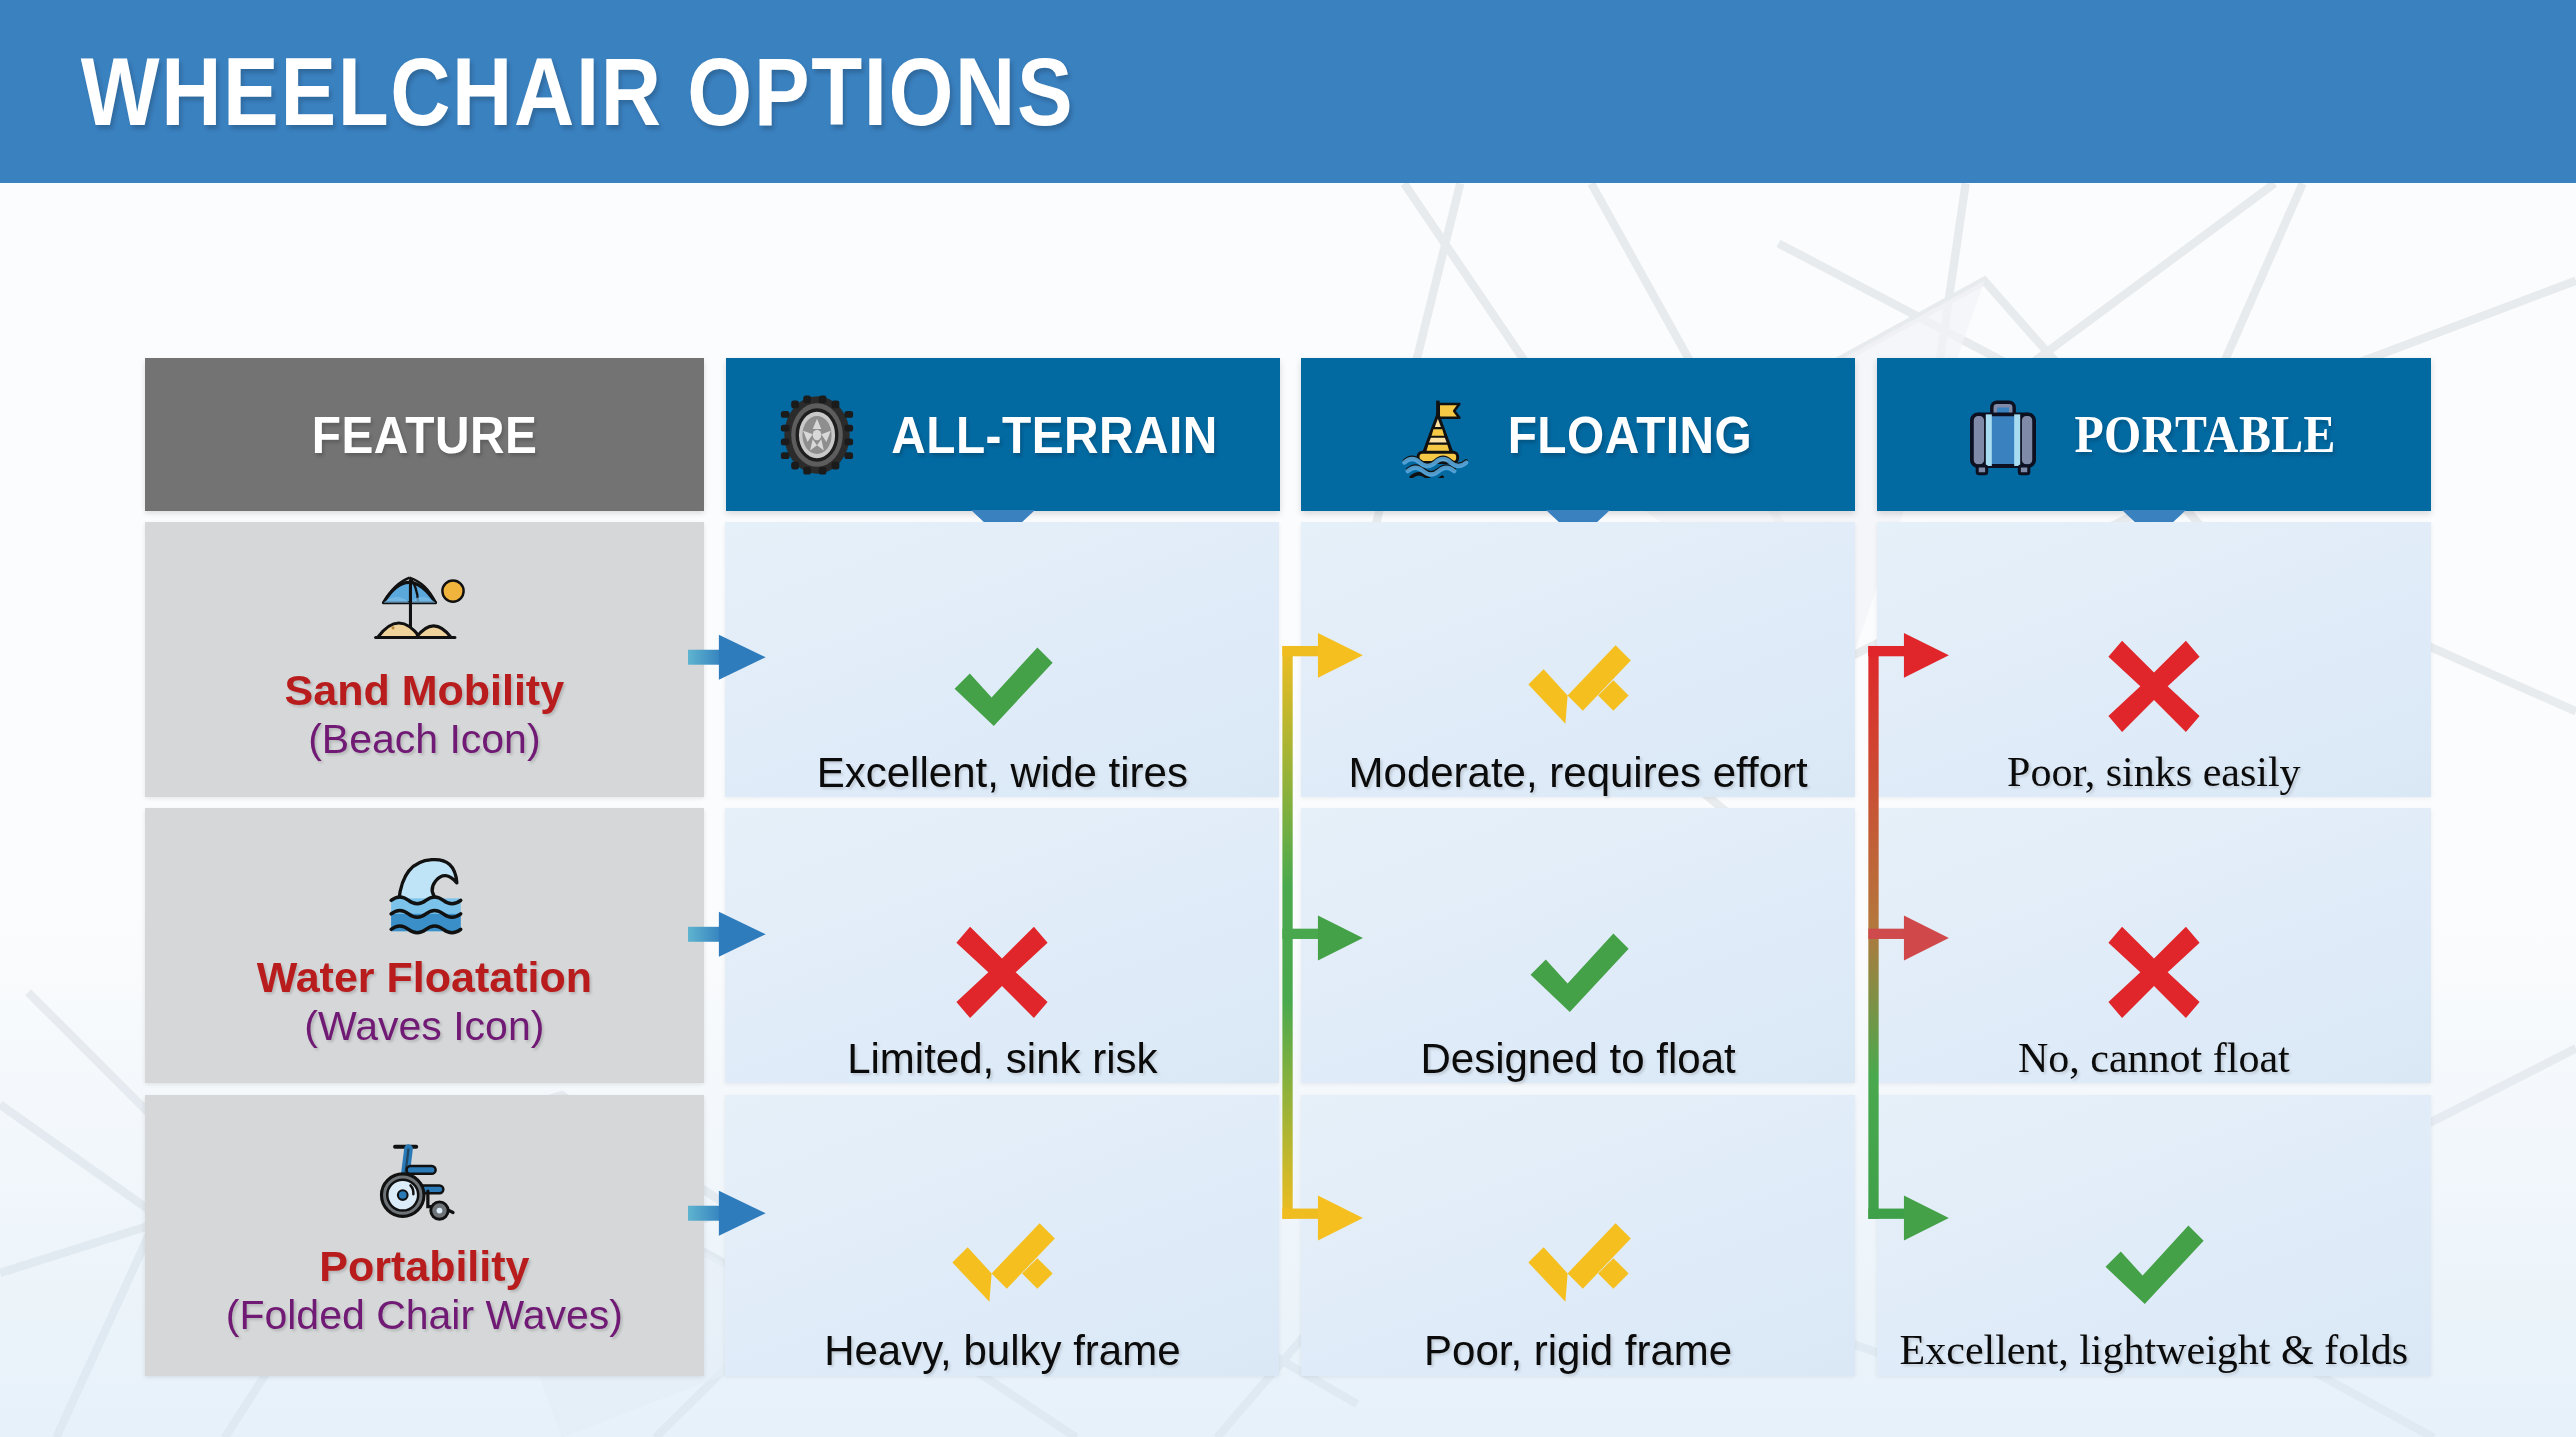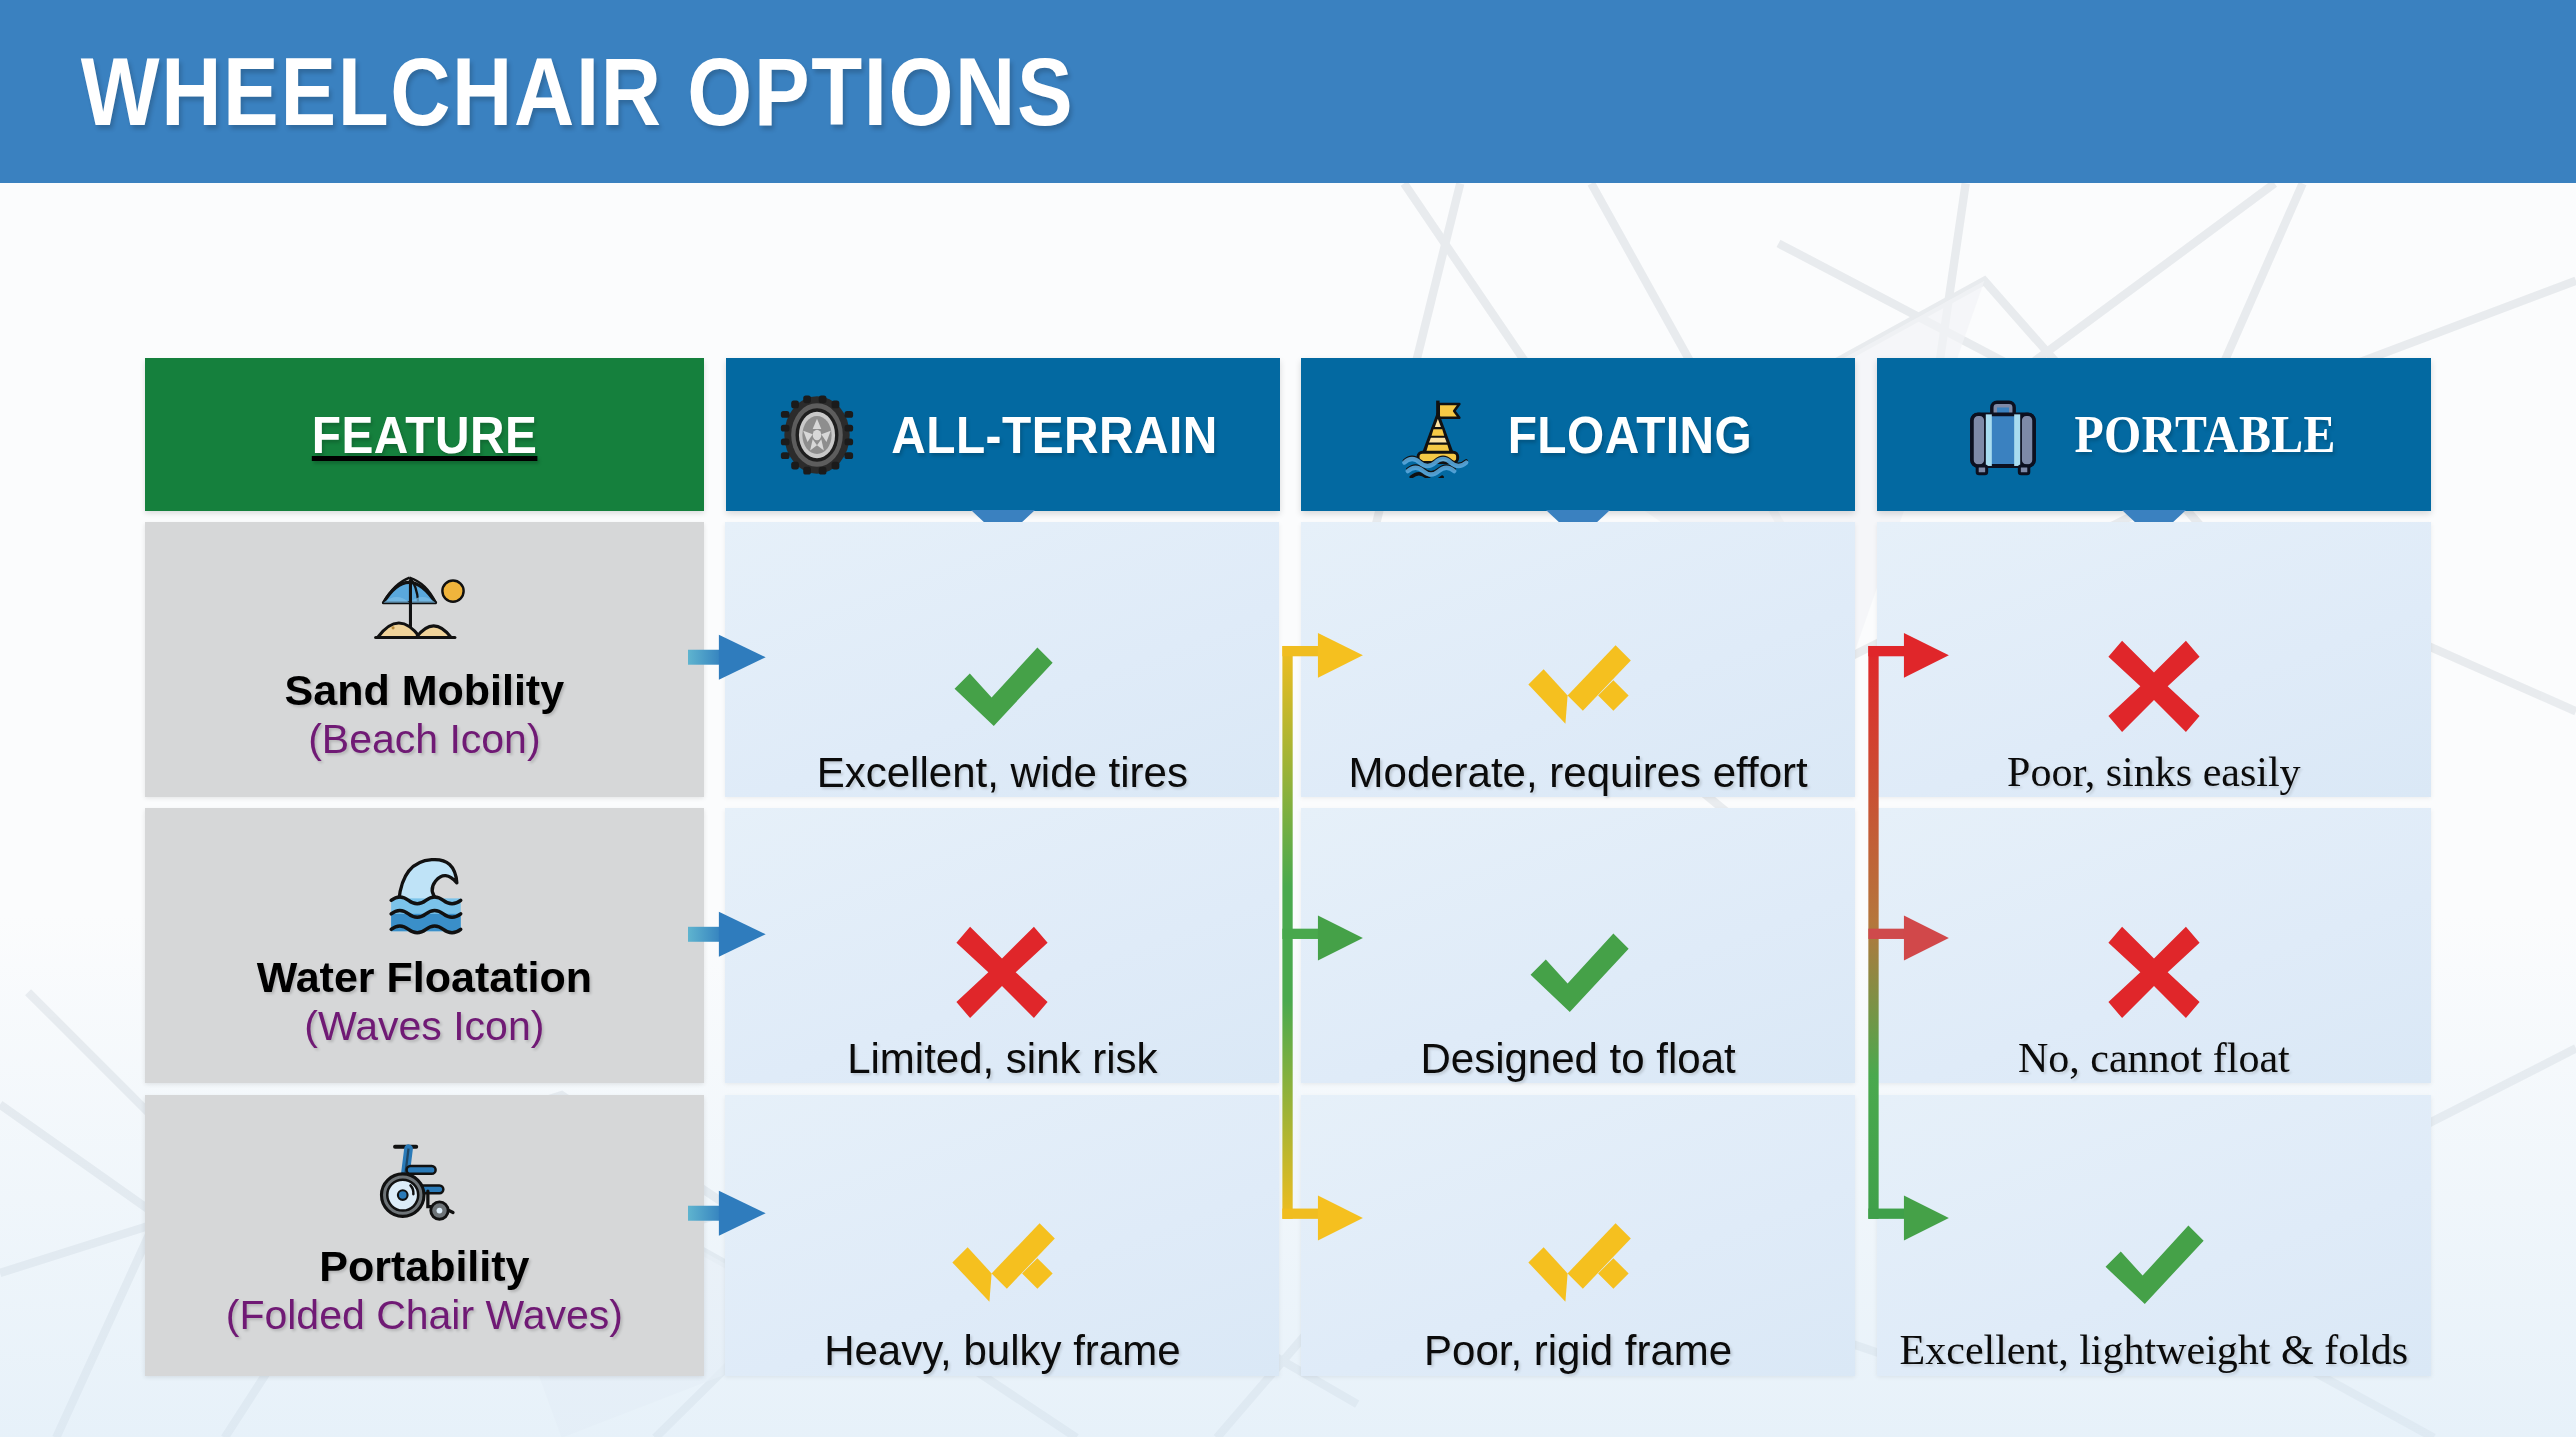--- a/index.html
+++ b/index.html
@@ -25,40 +25,40 @@
   .row{display:flex;width:100%;margin-bottom:11.2px;}
   .row:last-child{margin-bottom:0;}
 
   .cell{position:relative;box-sizing:border-box;}
   .c-feature{width:569px;margin-right:21.5px;}
   .c-opt{width:564px;margin-right:21.5px;}
   .c-opt:last-child{margin-right:0;font-family:Liberation Serif, serif;}
 
   
   .hdr{height:153px;display:flex;align-items:center;justify-content:center;}
-  .hdr-feature{background:#15803d;box-shadow:0 2.8px 5.6px rgba(0,0,0,.13);text-decoration:underline;}
+  .hdr-feature{background:#737373;box-shadow:0 2.8px 5.6px rgba(0,0,0,.13);}
   .hdr-opt{background:#0369a1;box-shadow:0 2.8px 6.6px rgba(0,0,0,.14);}
   .hdr-opt::after{content:"";position:absolute;left:50%;bottom:-29px;
     transform:translateX(-50%);width:0;height:0;
     border-left:32px solid transparent;border-right:32px solid transparent;
     border-top:30px solid #3a81c0;}
   .hdr-label{color:#fff;font-size:52px;font-weight:bold;letter-spacing:0.5px;
     transform:scaleX(.92);transform-origin:center;white-space:nowrap;
     text-shadow:1.9px 2.8px 3.7px rgba(0,0,0,.18);}
   .hdr-icon{width:86px;height:86px;margin-right:17px;flex:0 0 auto;
     display:flex;align-items:center;justify-content:center;}
 
   
   .body-row .cell{height:275px;}
   .body-row.r3 .cell{height:281px;}
   .feat{background:#d6d7d8;display:flex;flex-direction:column;
     align-items:center;justify-content:center;box-shadow:0 1.9px 4.7px rgba(0,0,0,.10);}
   .feat-icon{width:124px;height:105px;display:flex;align-items:center;justify-content:center;
     margin-bottom:5.6px;}
-  .feat-name{font-size:43px;font-weight:bold;color:#000000;line-height:1.12;
+  .feat-name{font-size:43px;font-weight:bold;color:#b91c1c;line-height:1.12;
     text-shadow:1.9px 1.9px 2.8px rgba(0,0,0,.16);}
   .feat-sub{font-size:41px;color:#701a75;line-height:1.15;margin-top:1.9px;
     text-shadow:1.9px 1.9px 2.8px rgba(0,0,0,.16);}
 
   .val{background:linear-gradient(160deg,#e6f0f9 0%,#dfebf8 60%,#dae8f6 100%);
     display:flex;flex-direction:column;align-items:center;justify-content:flex-end;
     box-shadow:0 1.9px 4.7px rgba(0,0,0,.07);padding:0 13px;box-sizing:border-box;}
   .mark{height:112px;display:flex;align-items:center;justify-content:center;margin-bottom:7.5px;}
   .val-text{font-size:42px;color:#0b0b0b;text-align:center;line-height:1.18;
     text-shadow:1.9px 1.9px 2.8px rgba(0,0,0,.14);}

